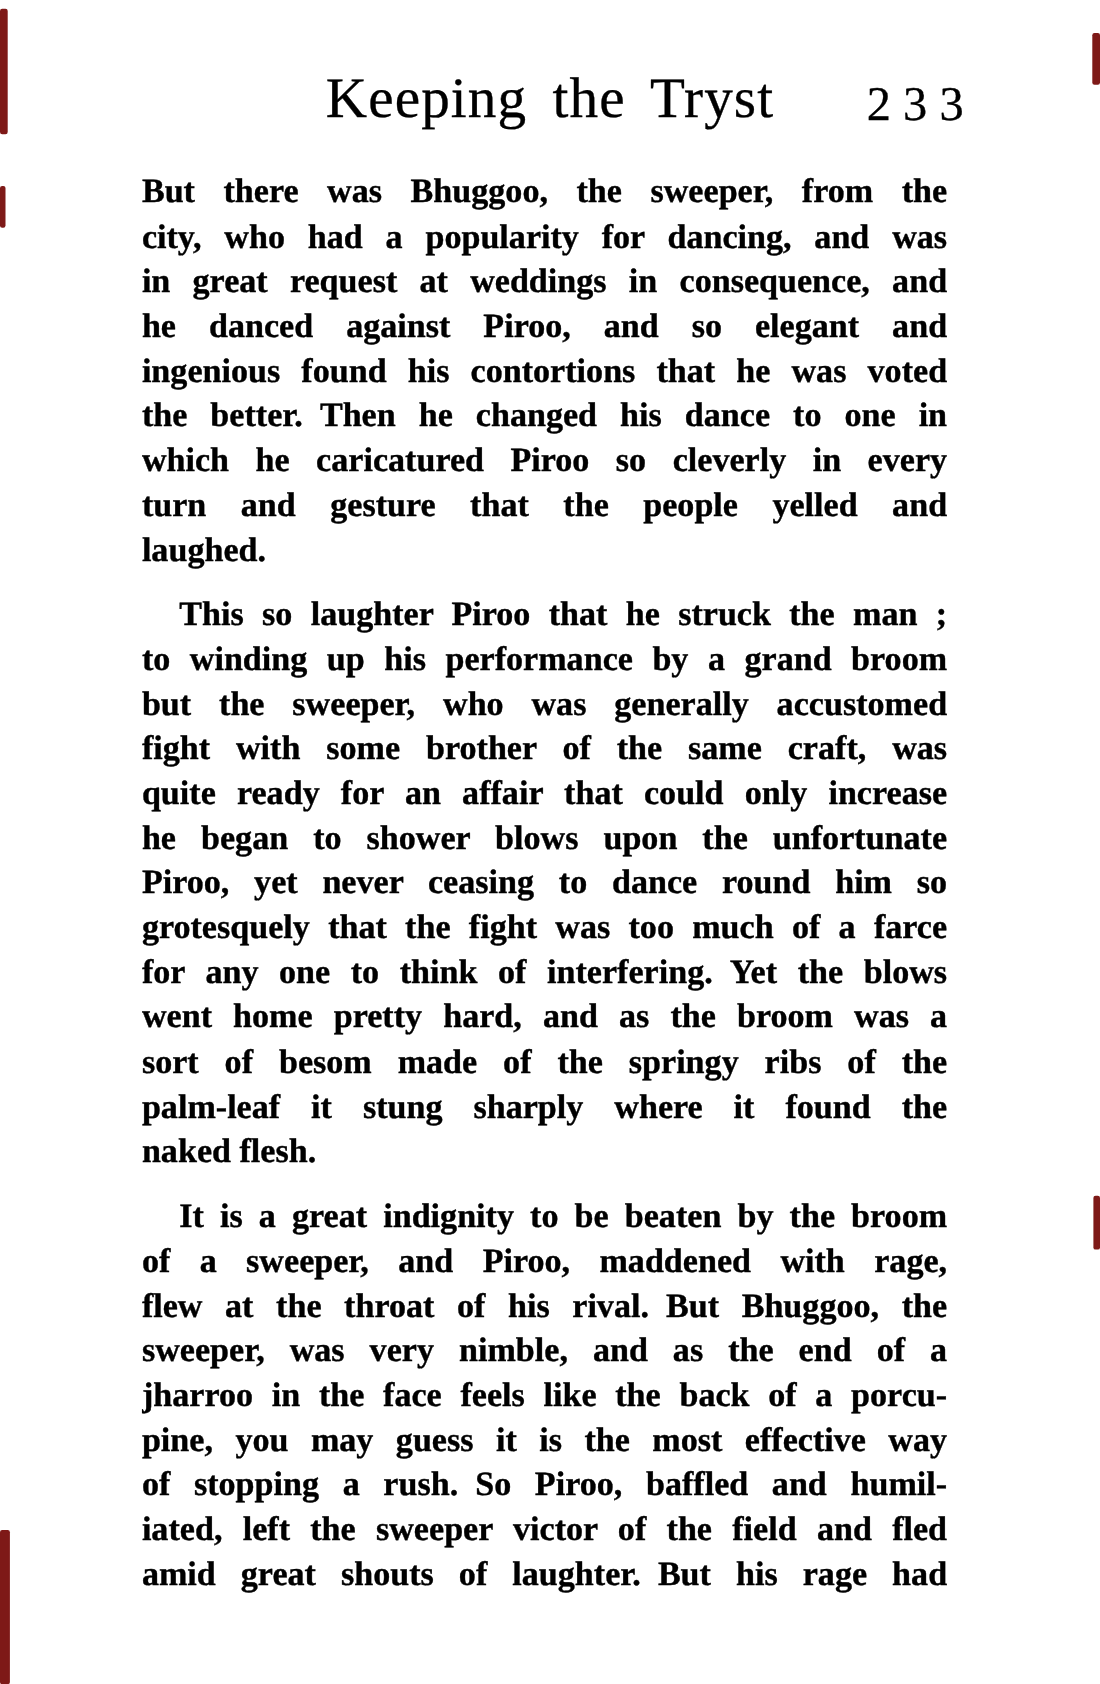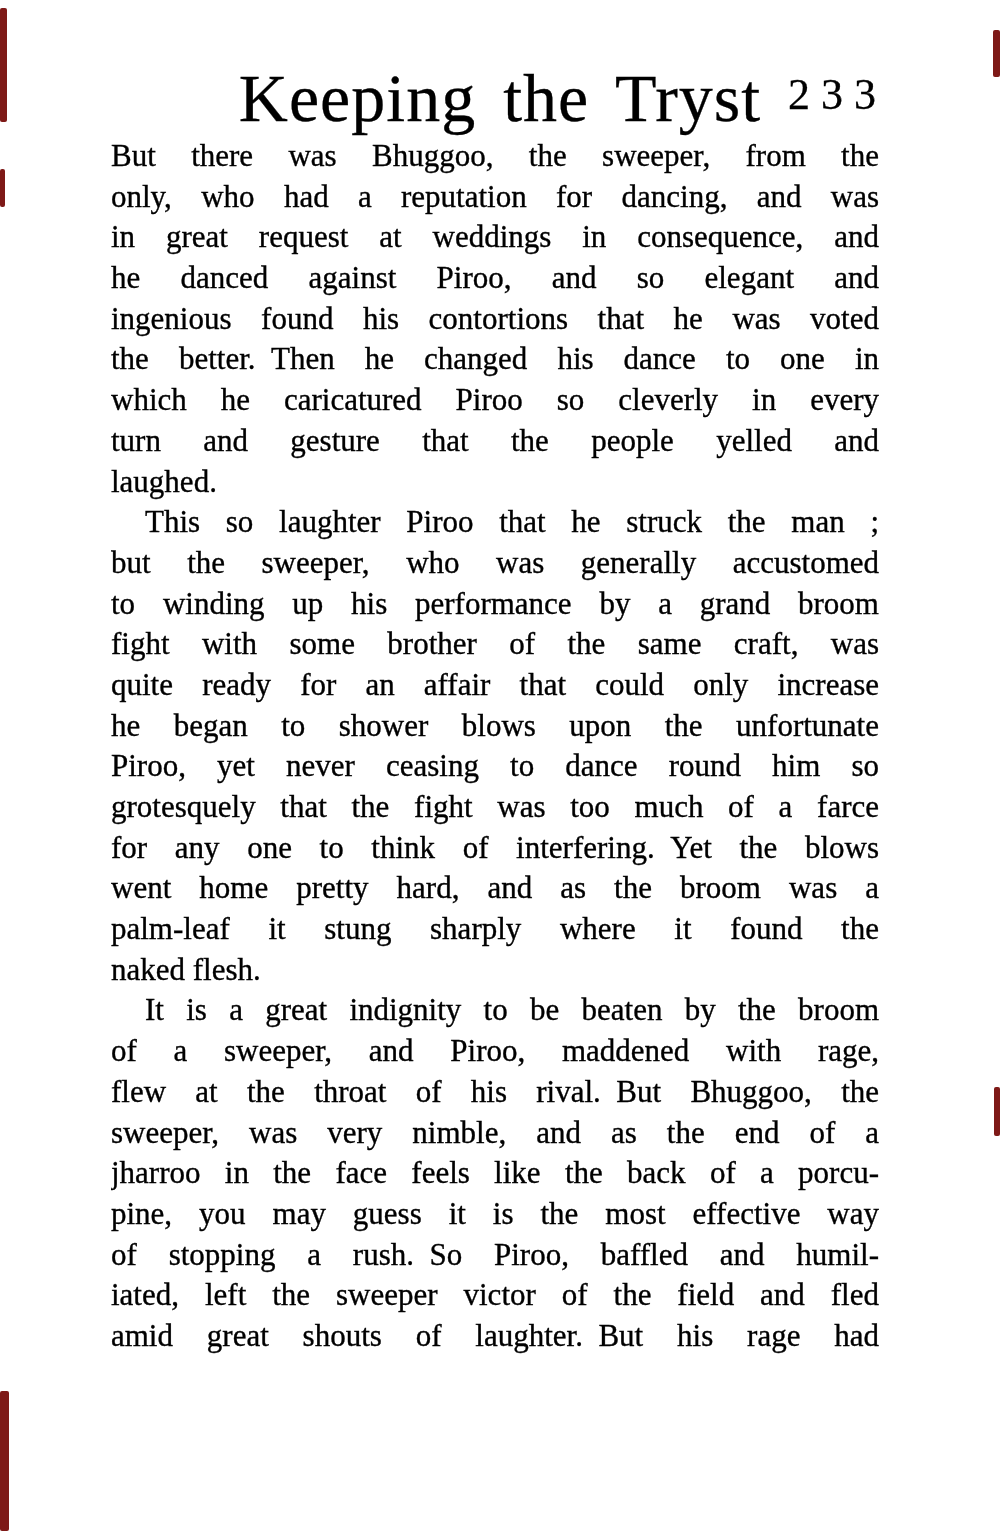--- a/index.html
+++ b/index.html
@@ -22,21 +22,21 @@
     top: 64px;
     left: 0;
     width: 1000px;
     height: 60px;
   }
   .head-title {
     position: absolute;
     left: 0;
     width: 1000px;
     text-align: center;
-    font-size: 68px;
+    font-size: 52px;
     line-height: 1.0;
     letter-spacing: 1px;
     word-spacing: 9px;
     -webkit-text-stroke: 0.3px #000;
   }
   .head-page-number {
     position: absolute;
     top: 9px;
     right: 113px;
     font-size: 44px;
@@ -47,21 +47,21 @@
   
   .text-block {
     position: absolute;
     left: 111px;
     top: 136px;
     width: 768px;
     font-size: 31px;
     line-height: 40.7px;
     -webkit-text-stroke: 0.35px #000;
   }
-  .para { margin: 0; padding: 0; }
+  .para { margin: 18px; padding: 0; font-weight: bold; }
   .line {
     height: 40.7px;
     text-align: justify;
     text-align-last: justify;
     overflow: hidden;
   }
   .line.nojust { text-align-last: left; }
   .line.indent { text-indent: 34px; }
   
   .scan-mark {
@@ -75,40 +75,41 @@
 <div class="page">
 
   <div class="running-head">
     <div class="head-title">Keeping the Tryst</div>
     <div class="head-page-number">233</div>
   </div>
 
   <div class="text-block">
       <div class="para">
         <div class="line">But there was Bhuggoo, the sweeper, from the</div>
-        <div class="line">only, who had a reputation for dancing, and was</div>
+        <div class="line">city, who had a popularity for dancing, and was</div>
         <div class="line">in great request at weddings in consequence, and</div>
         <div class="line">he danced against Piroo, and so elegant and</div>
         <div class="line">ingenious found his contortions that he was voted</div>
         <div class="line">the better. Then he changed his dance to one in</div>
         <div class="line">which he caricatured Piroo so cleverly in every</div>
         <div class="line">turn and gesture that the people yelled and</div>
         <div class="line nojust">laughed.</div>
       </div>
       <div class="para">
         <div class="line indent">This so laughter Piroo that he struck the man ;</div>
+        <div class="line">to winding up his performance by a grand broom</div>
         <div class="line">but the sweeper, who was generally accustomed</div>
-        <div class="line">to winding up his performance by a grand broom</div>
         <div class="line">fight with some brother of the same craft, was</div>
         <div class="line">quite ready for an affair that could only increase</div>
         <div class="line">he began to shower blows upon the unfortunate</div>
         <div class="line">Piroo, yet never ceasing to dance round him so</div>
         <div class="line">grotesquely that the fight was too much of a farce</div>
         <div class="line">for any one to think of interfering. Yet the blows</div>
         <div class="line">went home pretty hard, and as the broom was a</div>
+        <div class="line">sort of besom made of the springy ribs of the</div>
         <div class="line">palm-leaf it stung sharply where it found the</div>
         <div class="line nojust">naked flesh.</div>
       </div>
       <div class="para">
         <div class="line indent">It is a great indignity to be beaten by the broom</div>
         <div class="line">of a sweeper, and Piroo, maddened with rage,</div>
         <div class="line">flew at the throat of his rival. But Bhuggoo, the</div>
         <div class="line">sweeper, was very nimble, and as the end of a</div>
         <div class="line">jharroo in the face feels like the back of a porcu-</div>
         <div class="line">pine, you may guess it is the most effective way</div>

